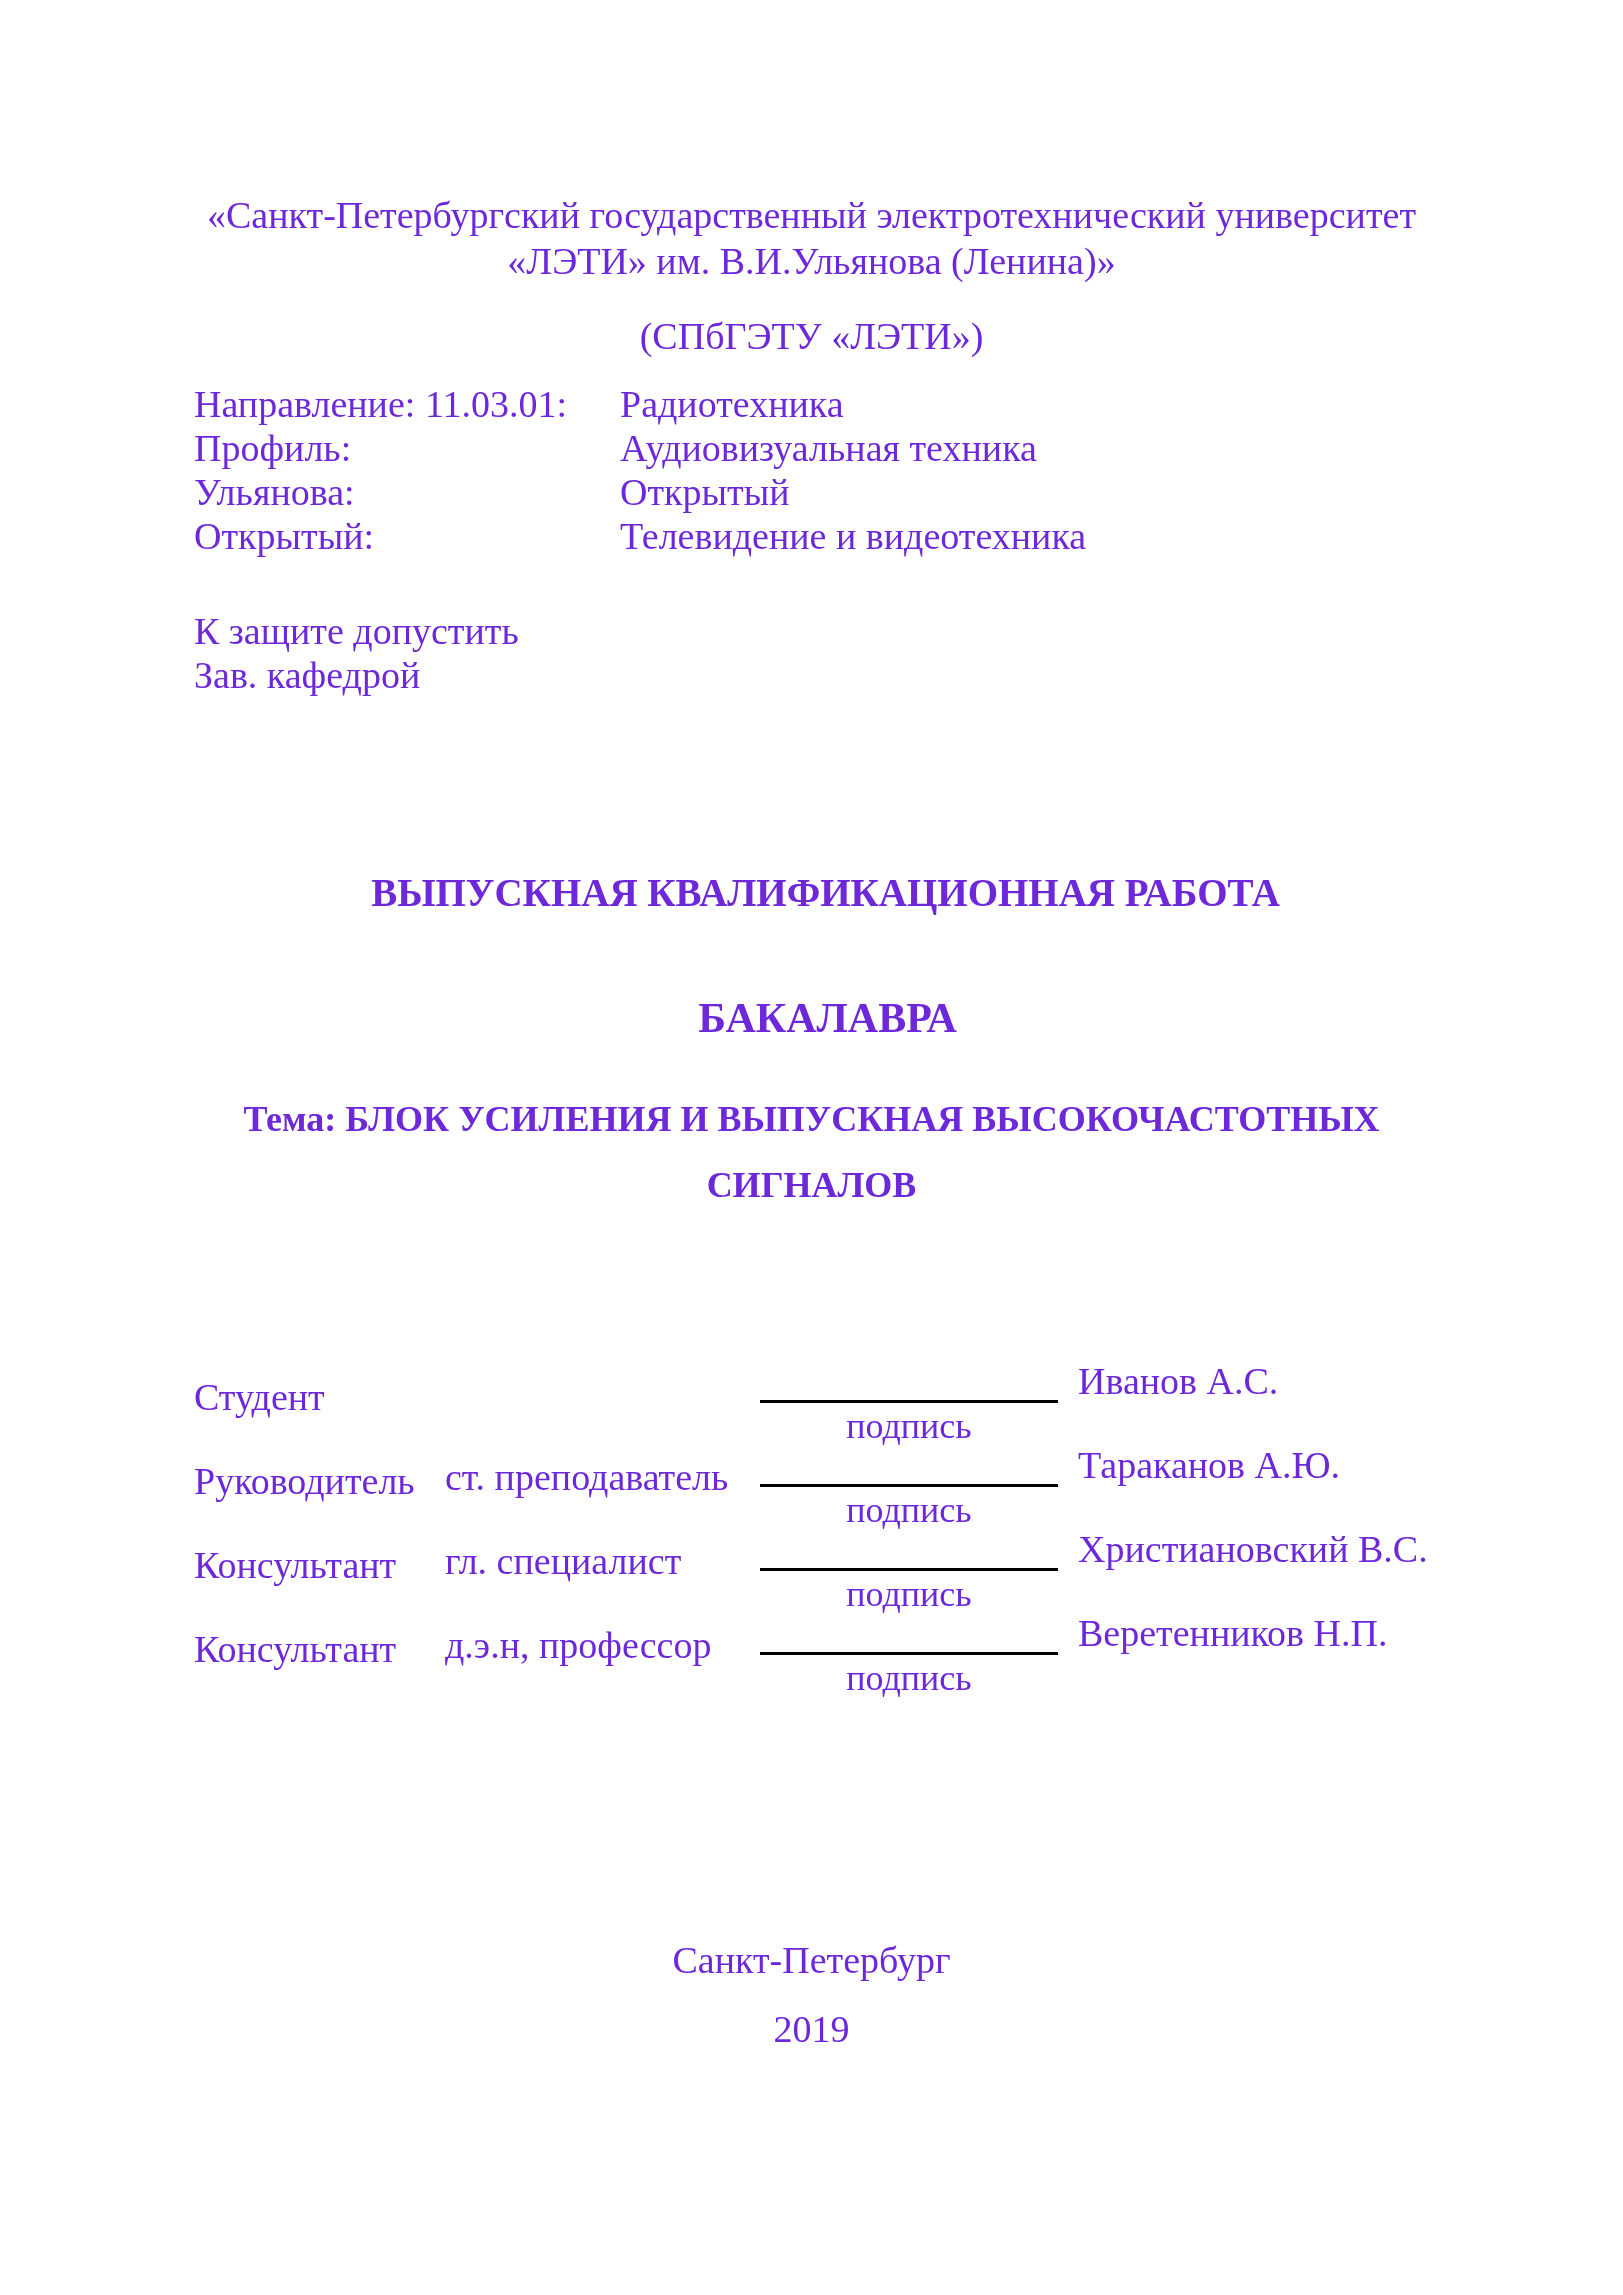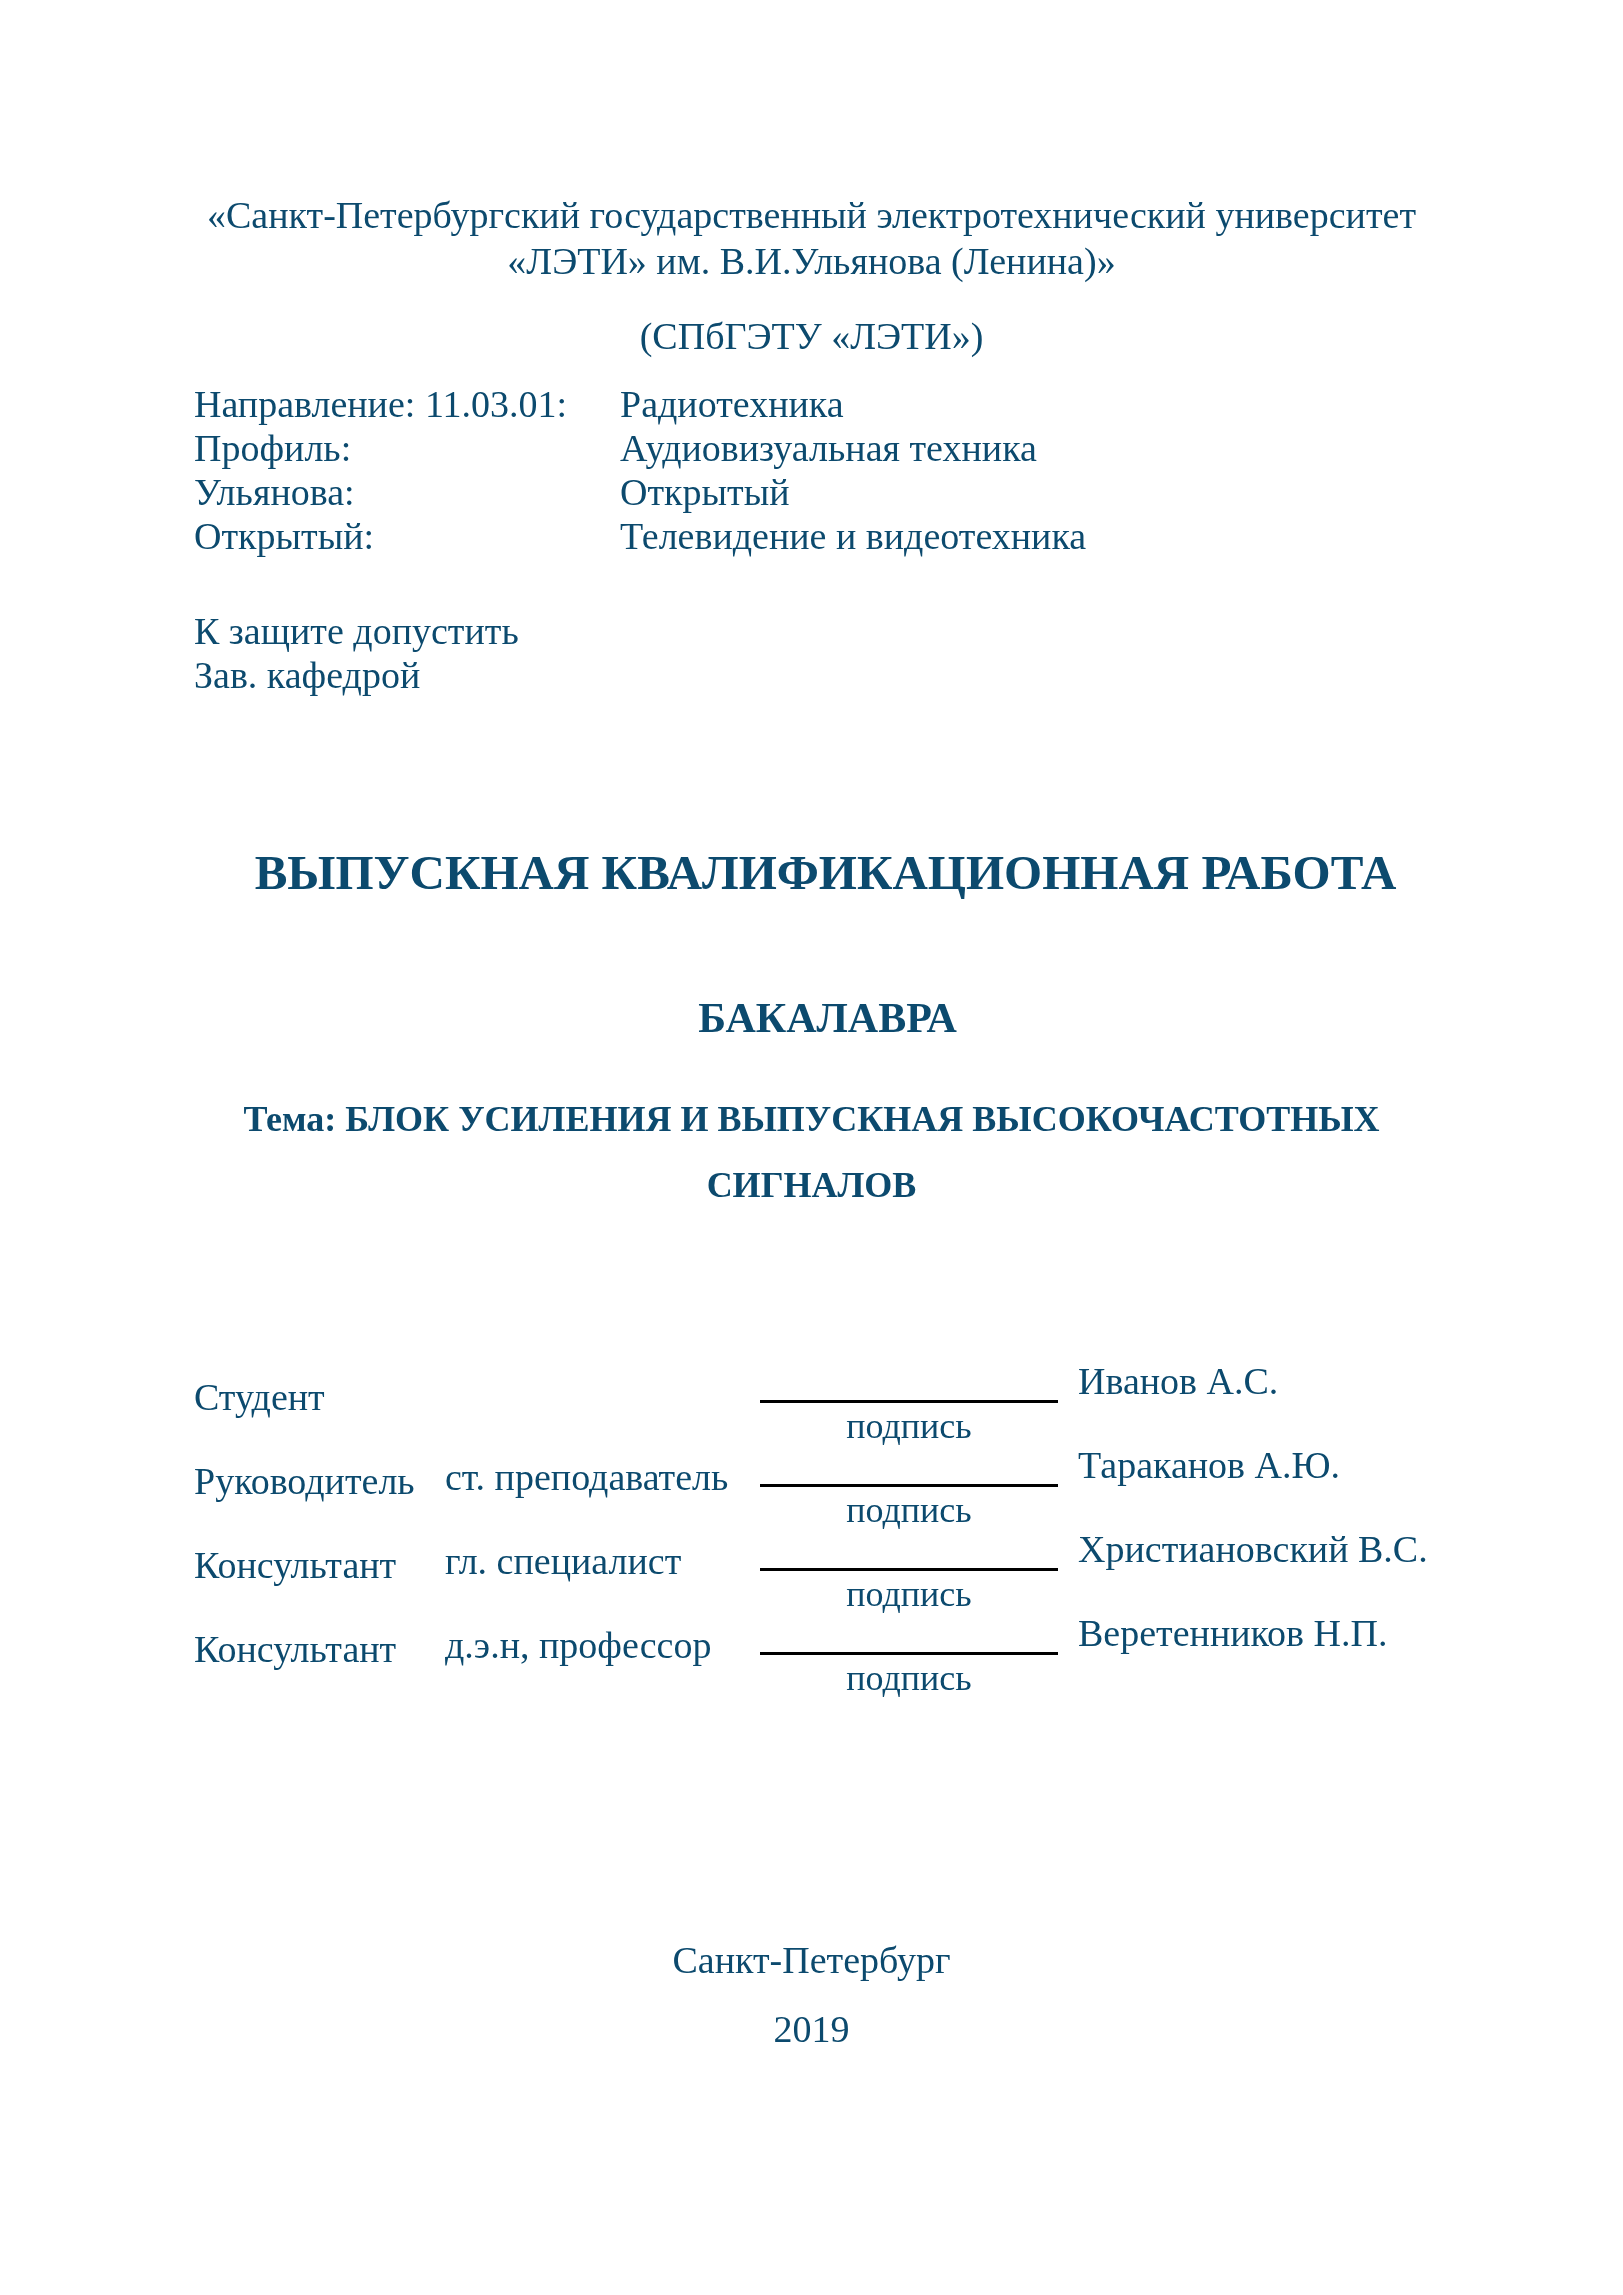--- a/index.html
+++ b/index.html
@@ -5,21 +5,21 @@
   html, body {
     margin: 0;
     padding: 0;
     background: #ffffff;
   }
   .page {
     position: relative;
     width: 1623px;
     height: 2295px;
     background: #ffffff;
-    color: #0c4a6e;
+    color: #6d28d9;
     font-family: "Liberation Serif", "DejaVu Serif", serif;
     font-size: 38px;
     overflow: hidden;
   }
   .abs { position: absolute; }
   .centered {
     left: 0;
     right: 0;
     text-align: center;
   }
@@ -44,21 +44,21 @@
   .program-row:nth-child(2) { top: 44px; }
   .program-row:nth-child(3) { top: 88px; }
   .program-row:nth-child(4) { top: 132px; }
 
   .admission-block {
     top: 609px;
     left: 194px;
     line-height: 44px;
   }
 
-  .work-title-1 { top: 848px; font-size: 49px; font-weight: bold; line-height: 49px; padding-left: 28px; }
+  .work-title-1 { top: 868px; font-size: 39px; font-weight: bold; line-height: 49px; padding-left: 28px; }
   .work-title-2 { top: 994px; font-size: 42px; font-weight: bold; line-height: 49px; margin-left: 32px; }
 
   .theme-line-1 { top: 1101px; font-size: 36px; font-weight: bold; line-height: 36px; }
   .theme-line-2 { top: 1167px; font-size: 36px; font-weight: bold; line-height: 36px; }
 
   .sig-row {
     position: absolute;
     left: 0;
     right: 0;
     height: 84px;

